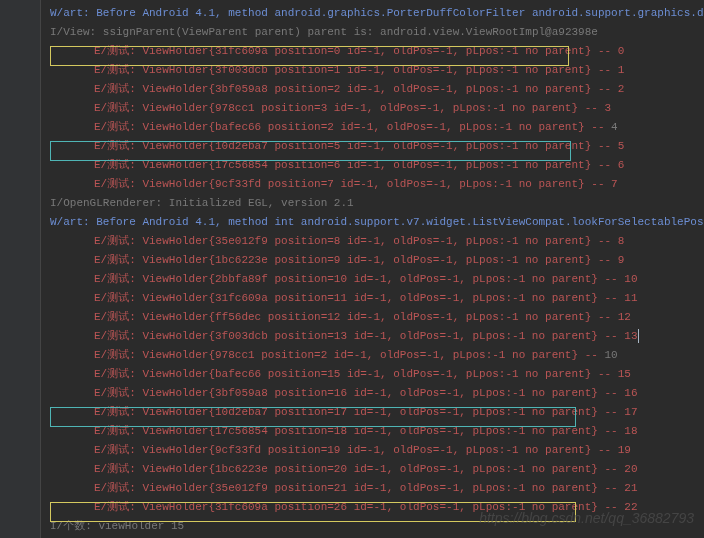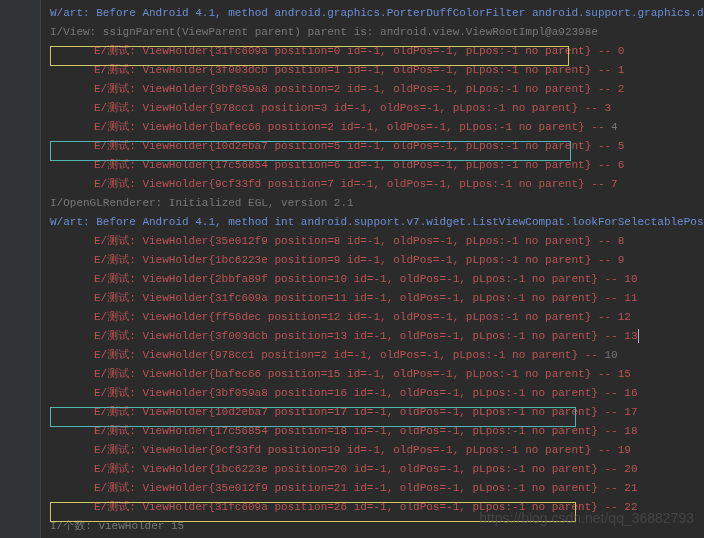--- a/index.html
+++ b/index.html
@@ -53,20 +53,21 @@
       vertical-align: middle;
     }
     .watermark {
       position: absolute;
       right: 10px;
       bottom: 12px;
       color: #555;
       font-size: 14px;
       font-family: Arial, sans-serif;
       opacity: 0.6;
+      font-style: italic;
     }
   </style>
 </head>
 <body>
 
 <div class="gutter"></div>
 <div class="log" id="log">
     <div class="line"><span class="warn">W/art: Before Android 4.1, method android.graphics.PorterDuffColorFilter android.support.graphics.drawable.V</span></div>
     <div class="line"><span class="info">I/View: ssignParent(ViewParent parent) parent is: android.view.ViewRootImpl@a92398e</span></div>
     <div class="line"><span class="err">E/测试: ViewHolder{31fc609a position=0 id=-1, oldPos=-1, pLpos:-1 no parent} -- 0</span></div>

